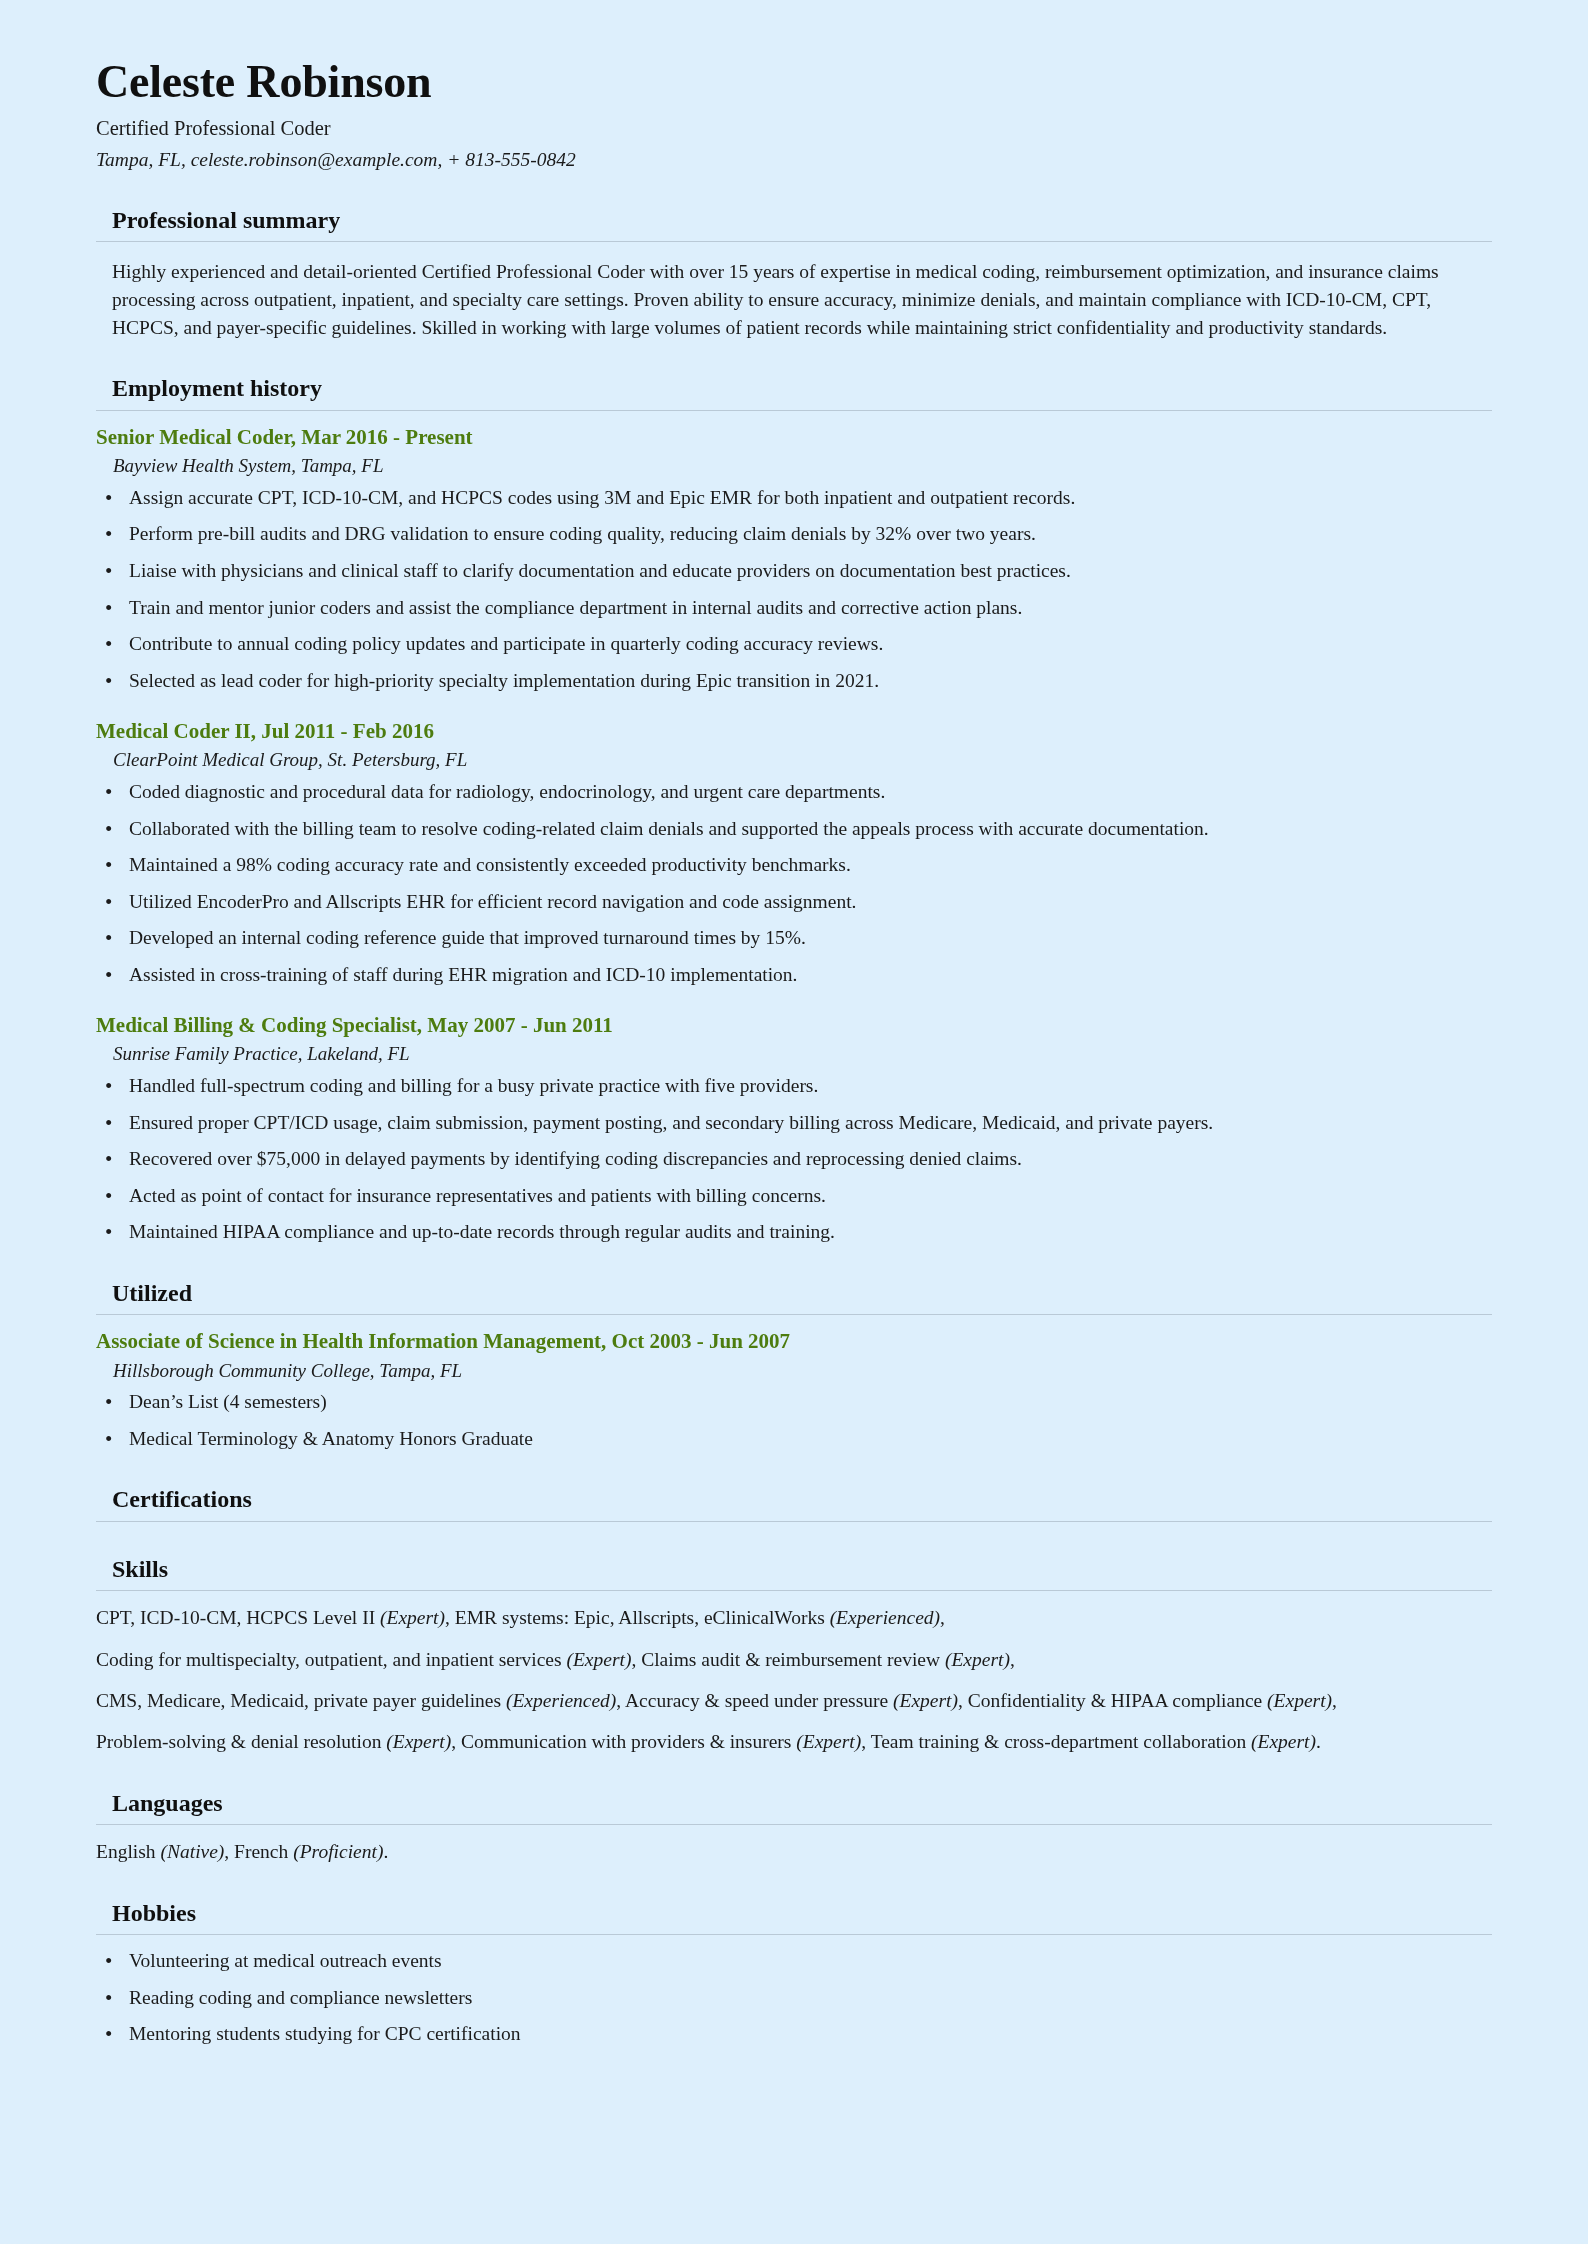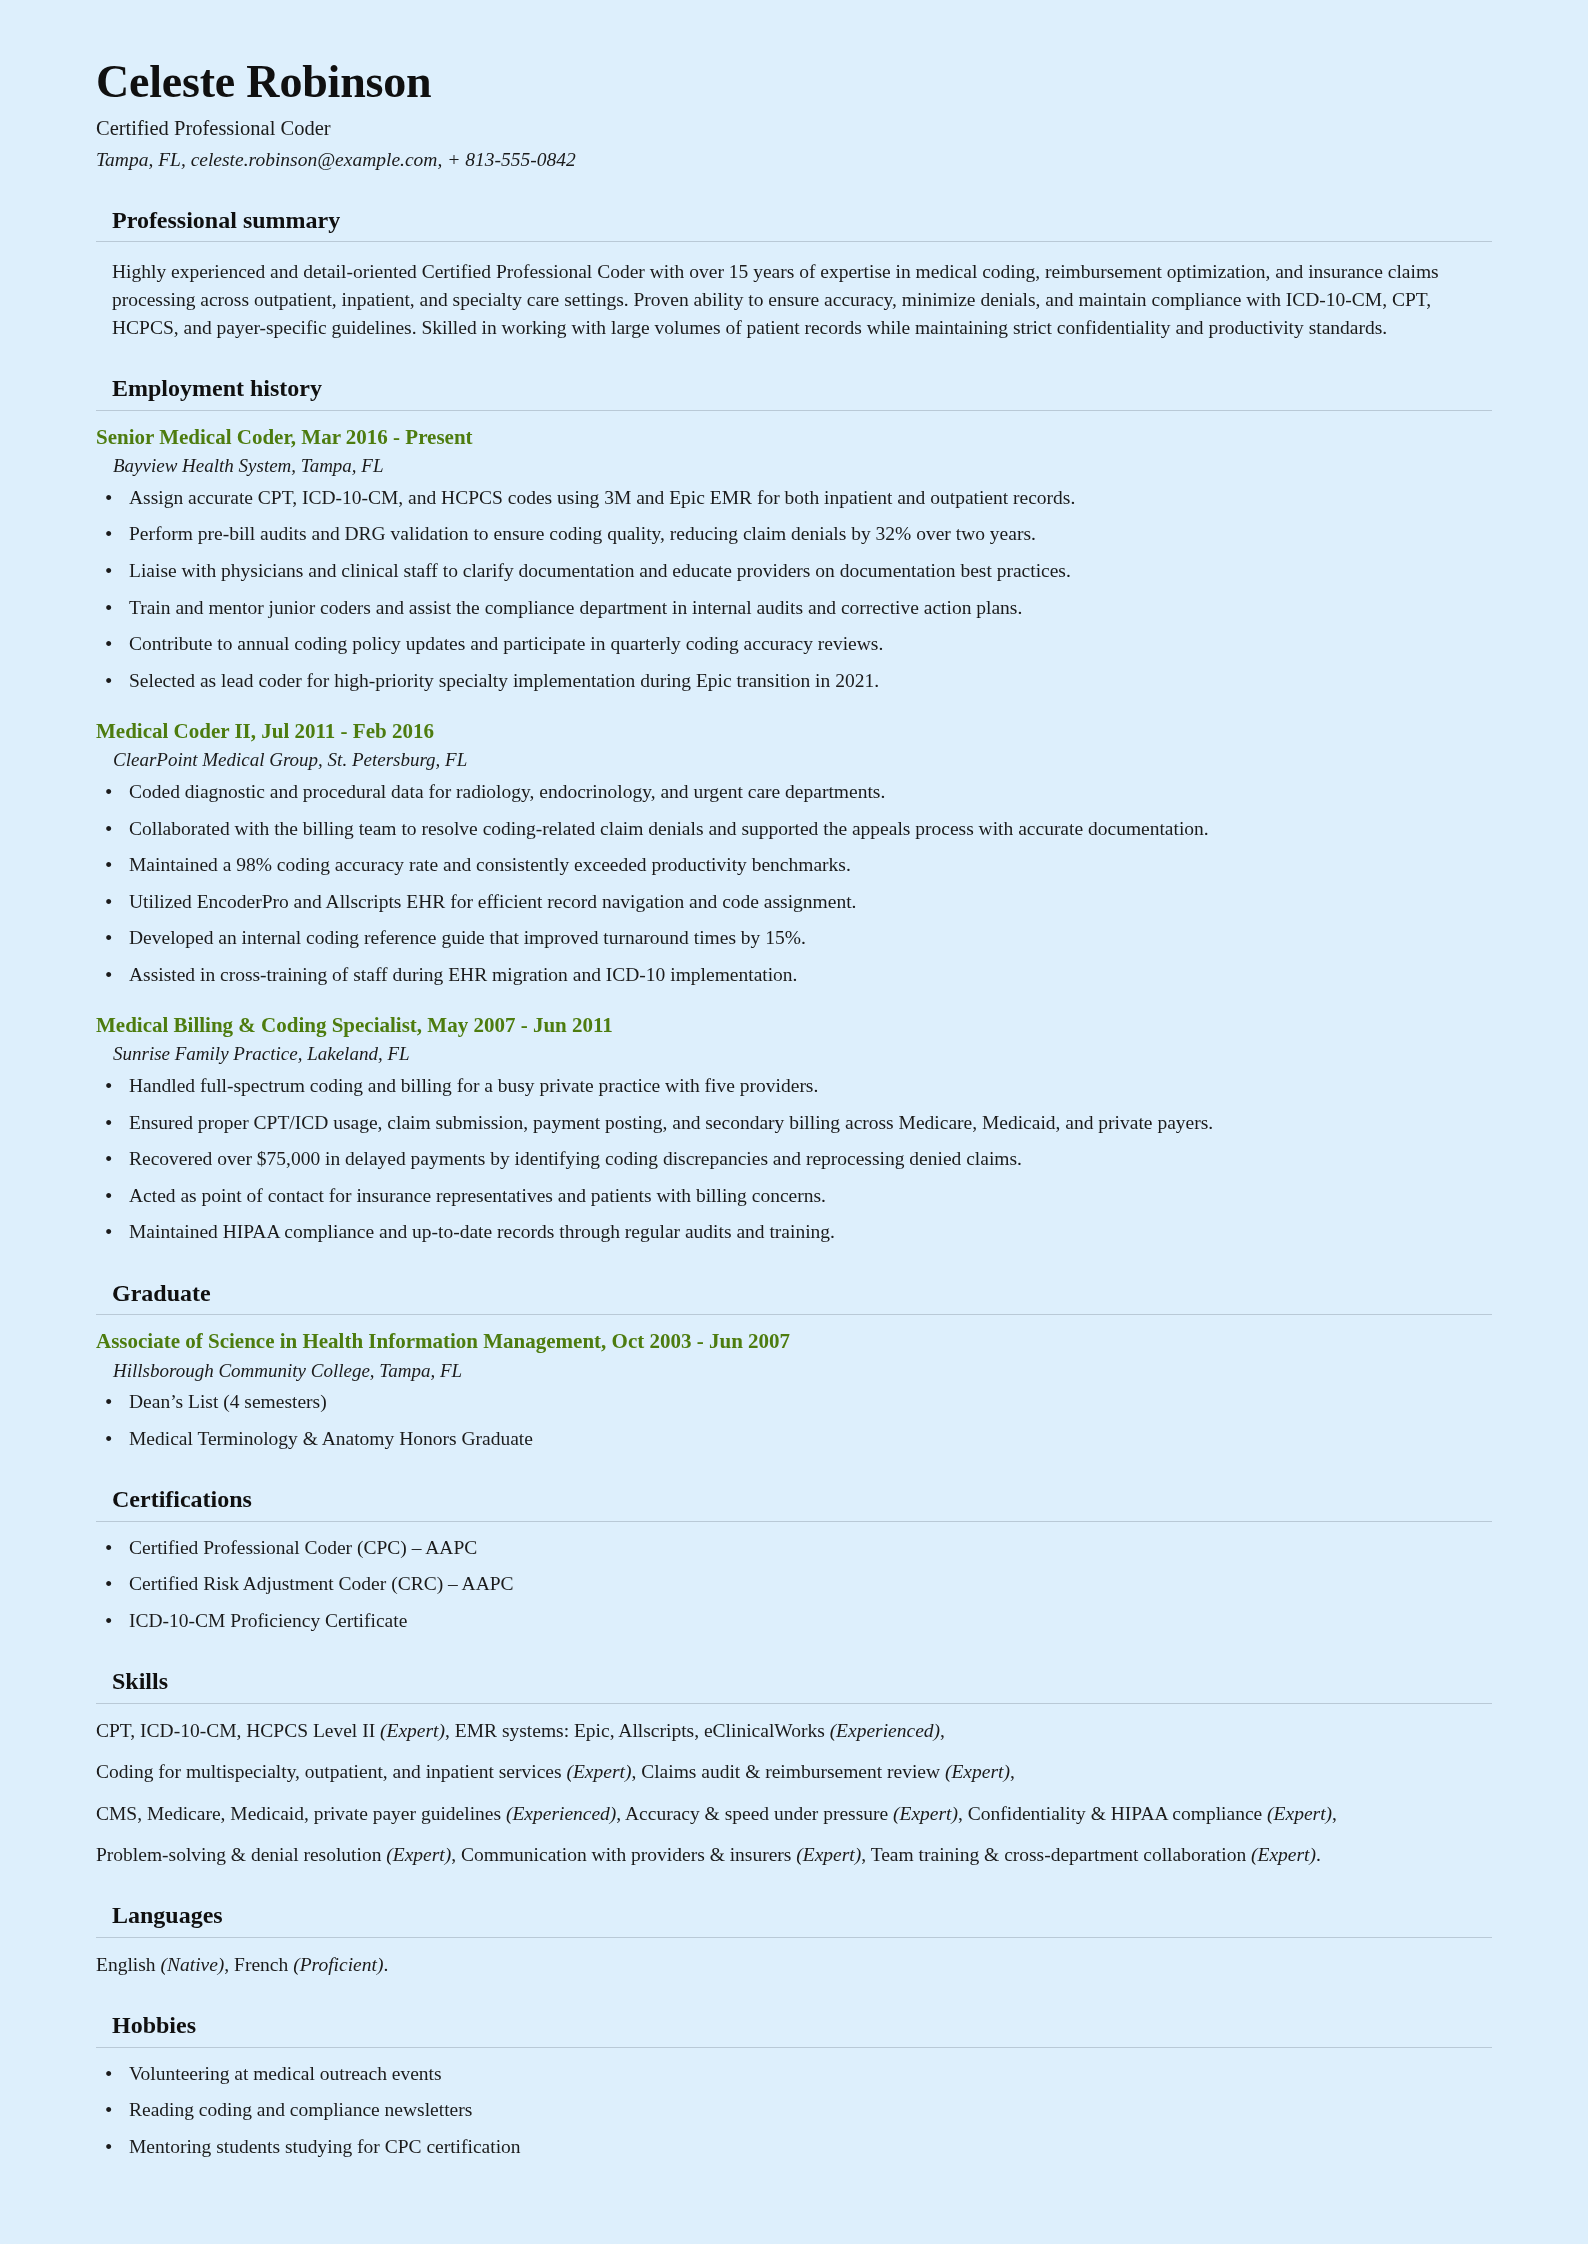--- a/index.html
+++ b/index.html
@@ -191,42 +191,37 @@
               <li>Ensured proper CPT/ICD usage, claim submission, payment posting, and secondary billing across Medicare, Medicaid, and private payers.</li>
               <li>Recovered over $75,000 in delayed payments by identifying coding discrepancies and reprocessing denied claims.</li>
               <li>Acted as point of contact for insurance representatives and patients with billing concerns.</li>
               <li>Maintained HIPAA compliance and up-to-date records through regular audits and training.</li>
             </ul>
           </div>
         </div>
     </section>
 
     <section class="section">
-      <h2 class="section-title">Graduate</h2>
+      <h2 class="section-title">Utilized</h2>
       <div class="rule"></div>
       <div>
           <div class="entry">
             <h3 class="entry-title">Associate of Science in Health Information Management, Oct 2003 - Jun 2007</h3>
             <p class="entry-sub">Hillsborough Community College, Tampa, FL</p>
             <ul class="bullets">
               <li>Dean’s List (4 semesters)</li>
               <li>Medical Terminology &amp; Anatomy Honors Graduate</li>
             </ul>
           </div>
         </div>
     </section>
 
     <section class="section">
       <h2 class="section-title">Certifications</h2>
       <div class="rule"></div>
-      <ul class="bullets">
-          <li>Certified Professional Coder (CPC) – AAPC</li>
-          <li>Certified Risk Adjustment Coder (CRC) – AAPC</li>
-          <li>ICD-10-CM Proficiency Certificate</li>
-        </ul>
     </section>
 
     <section class="section">
       <h2 class="section-title">Skills</h2>
       <div class="rule"></div>
       <div>
           <p class="skill-line"><span>CPT, ICD-10-CM, HCPCS Level II </span><i class="lvl">(Expert)</i><span>,  EMR systems: Epic, Allscripts, eClinicalWorks </span><i class="lvl">(Experienced)</i><span>,</span></p>
           <p class="skill-line"><span>Coding for multispecialty, outpatient, and inpatient services </span><i class="lvl">(Expert)</i><span>,  Claims audit &amp; reimbursement review </span><i class="lvl">(Expert)</i><span>,</span></p>
           <p class="skill-line"><span>CMS, Medicare, Medicaid, private payer guidelines </span><i class="lvl">(Experienced)</i><span>,  Accuracy &amp; speed under pressure </span><i class="lvl">(Expert)</i><span>,  Confidentiality &amp; HIPAA compliance </span><i class="lvl">(Expert)</i><span>,</span></p>
           <p class="skill-line"><span>Problem-solving &amp; denial resolution </span><i class="lvl">(Expert)</i><span>,  Communication with providers &amp; insurers </span><i class="lvl">(Expert)</i><span>,  Team training &amp; cross-department collaboration </span><i class="lvl">(Expert)</i><span>.</span></p>

